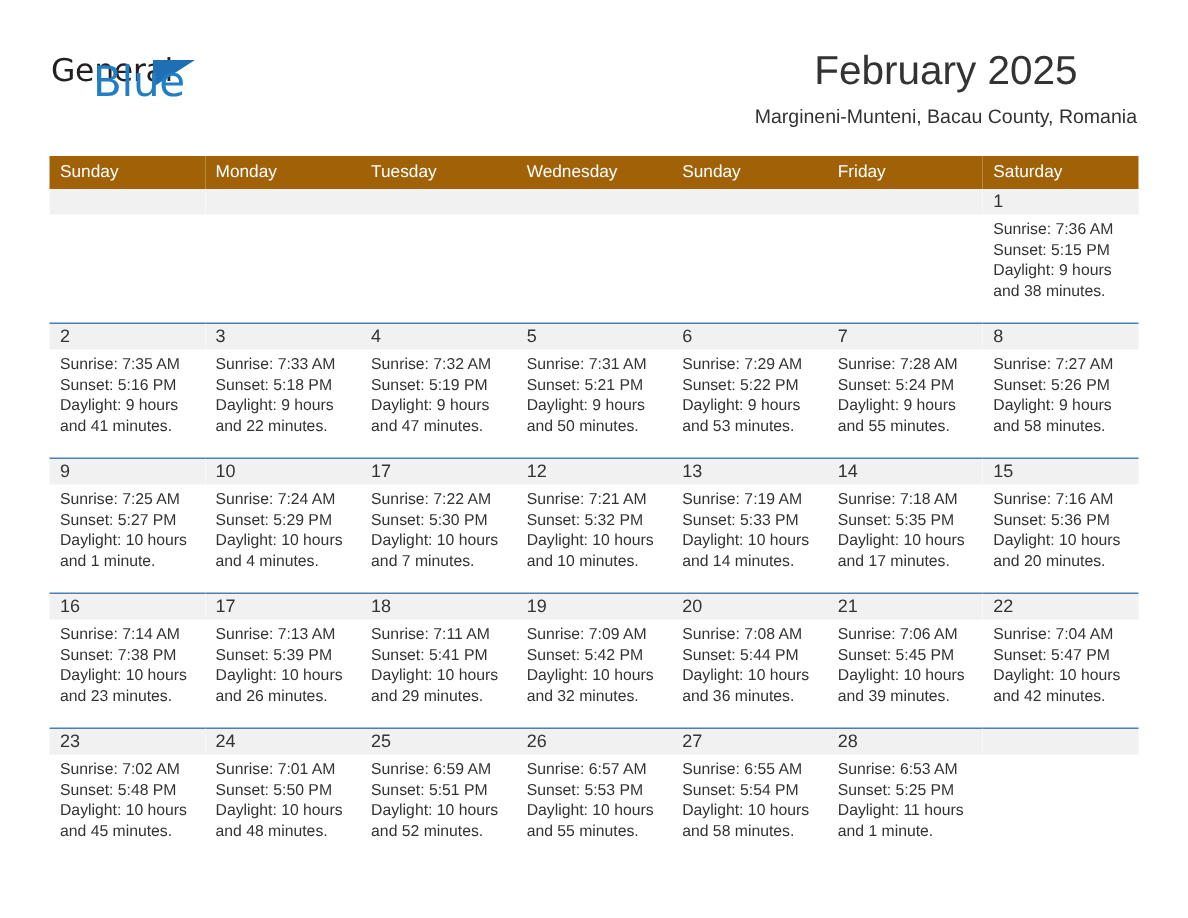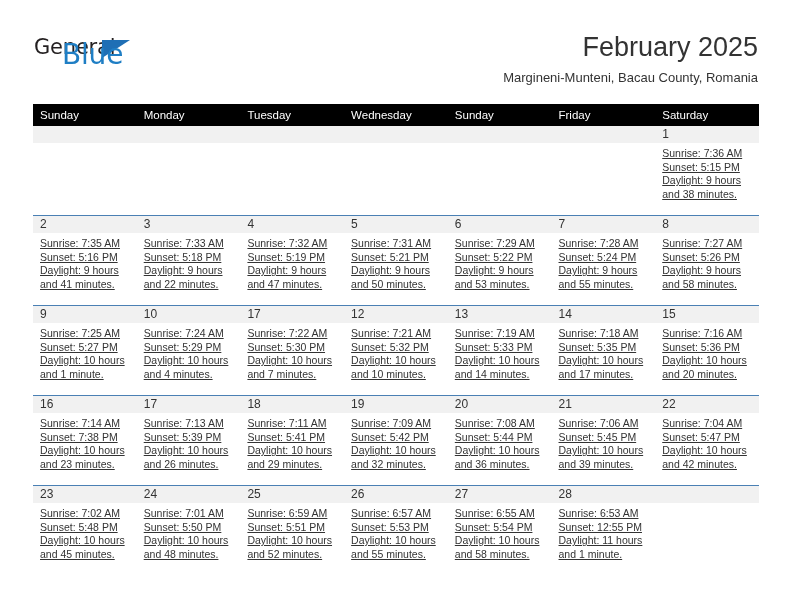--- a/index.html
+++ b/index.html
@@ -68,41 +68,42 @@
     right: 0;
     top: 0;
     text-align: right;
   }
   .month-title {
     font-size: 27px;
     color: #333333;
     font-weight: normal;
     line-height: 34px;
     white-space: nowrap;
+    text-align: center;
   }
   .location {
     font-size: 13px;
     color: #333333;
     line-height: 20px;
     margin-top: 4px;
     white-space: nowrap;
     text-align: right;
   }
 
   
   .calendar {
     position: absolute;
     left: 33px;
     top: 104px;
     width: 726px;
     border-collapse: collapse;
     table-layout: fixed;
   }
   .calendar th {
-    background: #000000;
+    background: #a16207;
     color: #ffffff;
     font-size: 11.5px;
     font-weight: normal;
     text-align: left;
     padding: 5px 0 5px 7px;
     height: 11px;
     vertical-align: middle;
   }
   .calendar td {
     vertical-align: top;
@@ -123,21 +124,20 @@
     color: #333333;
   }
   td.empty .daynum-band {
     background: #f1f1f1;
   }
   .cell-body {
     padding: 4px 6px 0 7px;
     font-size: 10.5px;
     line-height: 13.6px;
     color: #333333;
-    text-decoration: underline;
   }
   .cell-body div {
     white-space: nowrap;
   }
   .cell-body .daylight-wrap {
     white-space: normal;
   }
 </style>
 </head>
 <body>
@@ -412,21 +412,21 @@
             <div class="cell-body">
               <div>Sunrise: 6:55 AM</div>
               <div>Sunset: 5:54 PM</div>
               <div class="daylight-wrap">Daylight: 10 hours and 58 minutes.</div>
             </div>
           </td>
           <td>
             <div class="daynum-band">28</div>
             <div class="cell-body">
               <div>Sunrise: 6:53 AM</div>
-              <div>Sunset: 12:55 PM</div>
+              <div>Sunset: 5:25 PM</div>
               <div class="daylight-wrap">Daylight: 11 hours and 1 minute.</div>
             </div>
           </td>
           <td class="empty">
             <div class="daynum-band"></div>
           </td>
         </tr>
       </tbody>
   </table>
 

